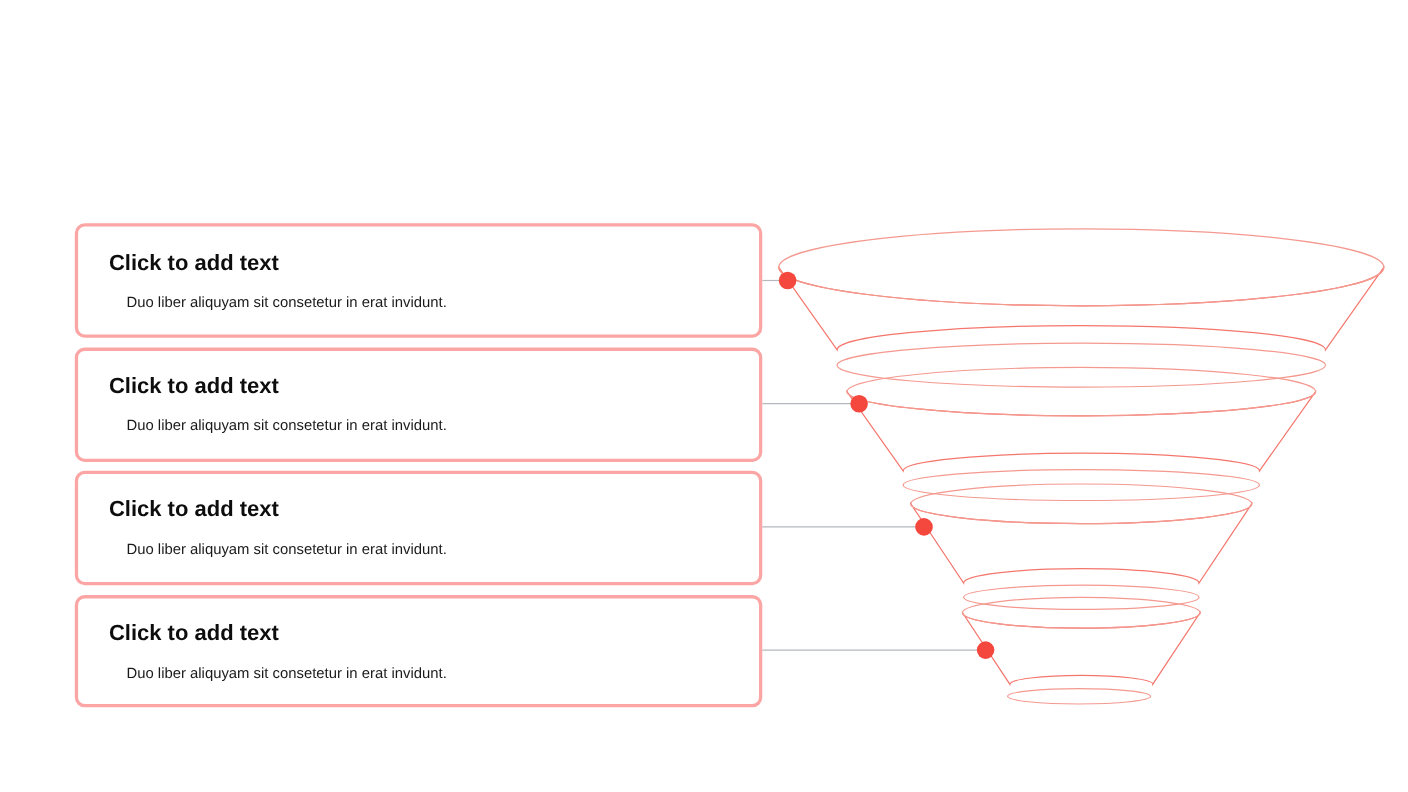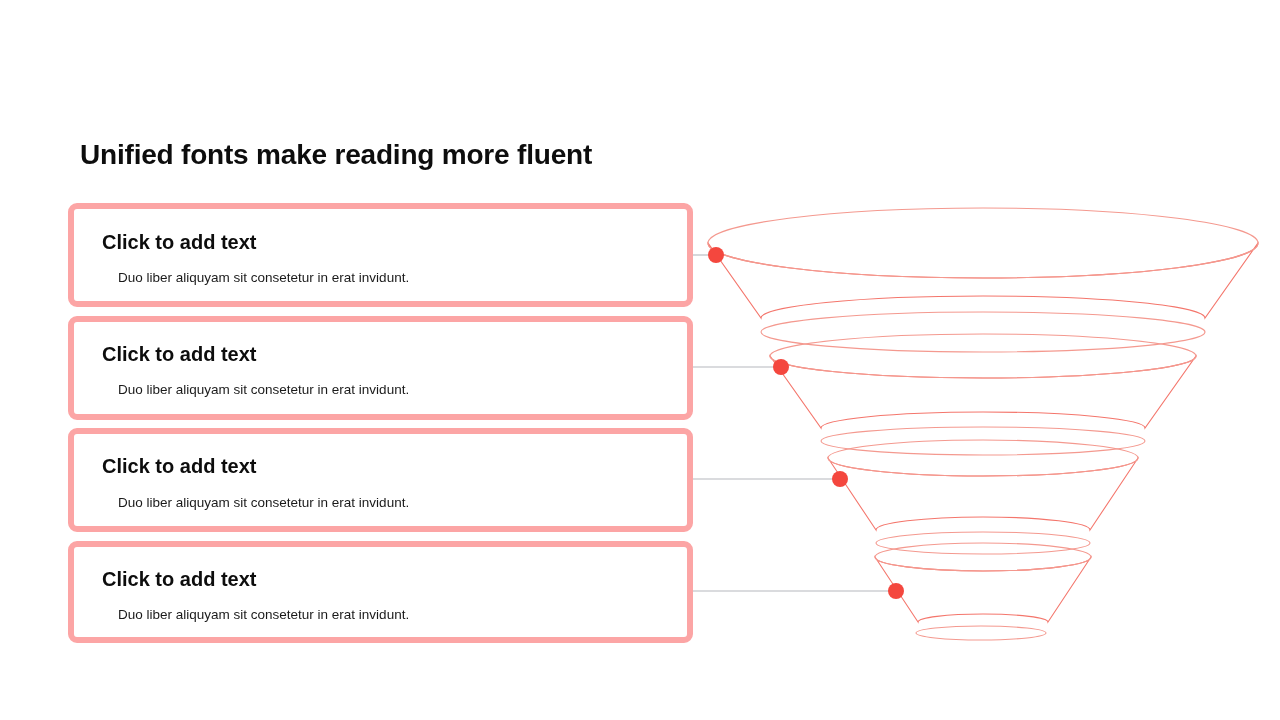--- a/index.html
+++ b/index.html
@@ -30,21 +30,21 @@
     white-space: nowrap;
     line-height: 34px;
   }
 
   
   .card {
     position: absolute;
     left: 68px;
     width: 625px;
     background: #ffffff;
-    border: 6px solid #fca5a5;
+    border: 3px solid #fca5a5;
     border-radius: 9px;
   }
   .card-heading {
     position: absolute;
     left: 28px;
     font-size: 20px;
     font-weight: bold;
     color: #0d0d0d;
     line-height: 24px;
     white-space: nowrap;
@@ -85,21 +85,20 @@
   }
   .marker-dot {
     fill: #f4473e;
   }
 </style>
 </head>
 <body>
 
 <div id="slide">
 
-  <div id="slide-title">Unified fonts make reading more fluent</div>
 
   <svg id="funnel-svg" viewBox="0 0 1280 720">
 
     <g>
       <line class="connector-line" x1="693" y1="255" x2="716" y2="255"></line>
       <line class="connector-line" x1="693" y1="367" x2="781" y2="367"></line>
       <line class="connector-line" x1="693" y1="479" x2="840" y2="479"></line>
       <line class="connector-line" x1="693" y1="591" x2="896" y2="591"></line>
     </g>
 

